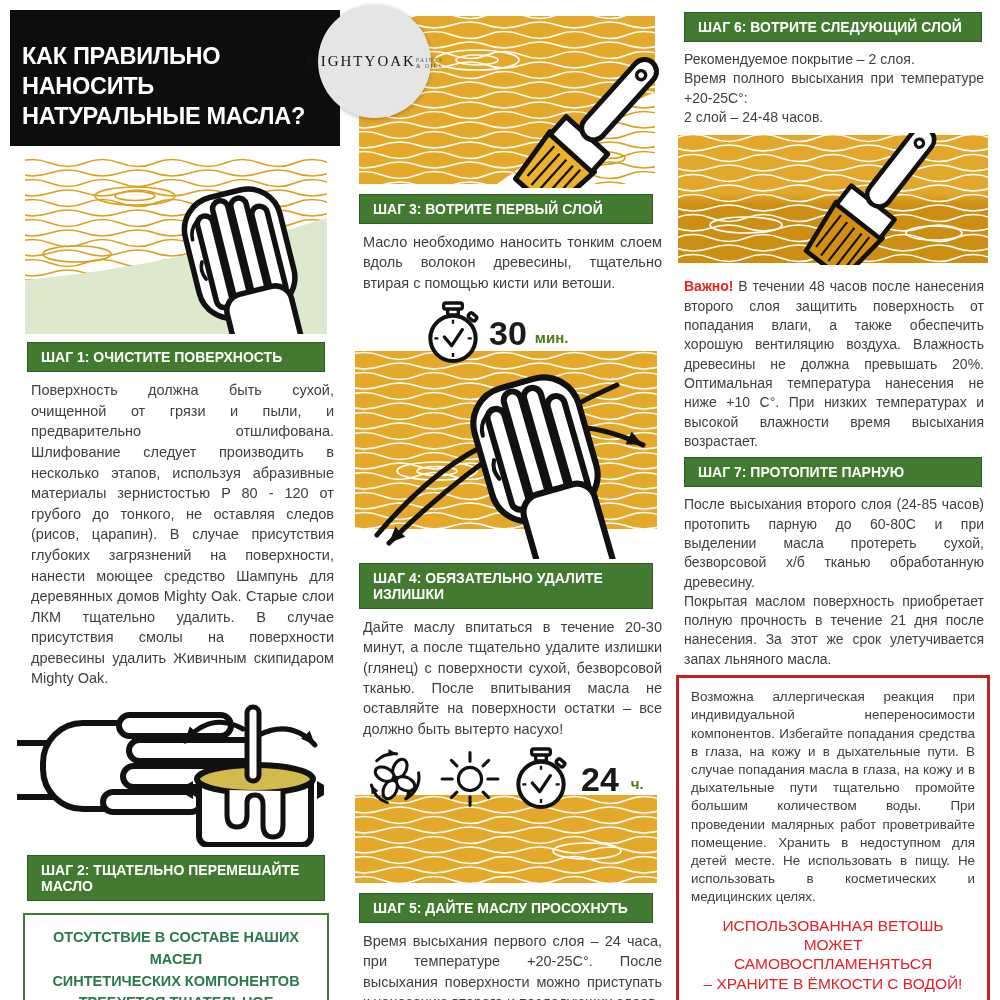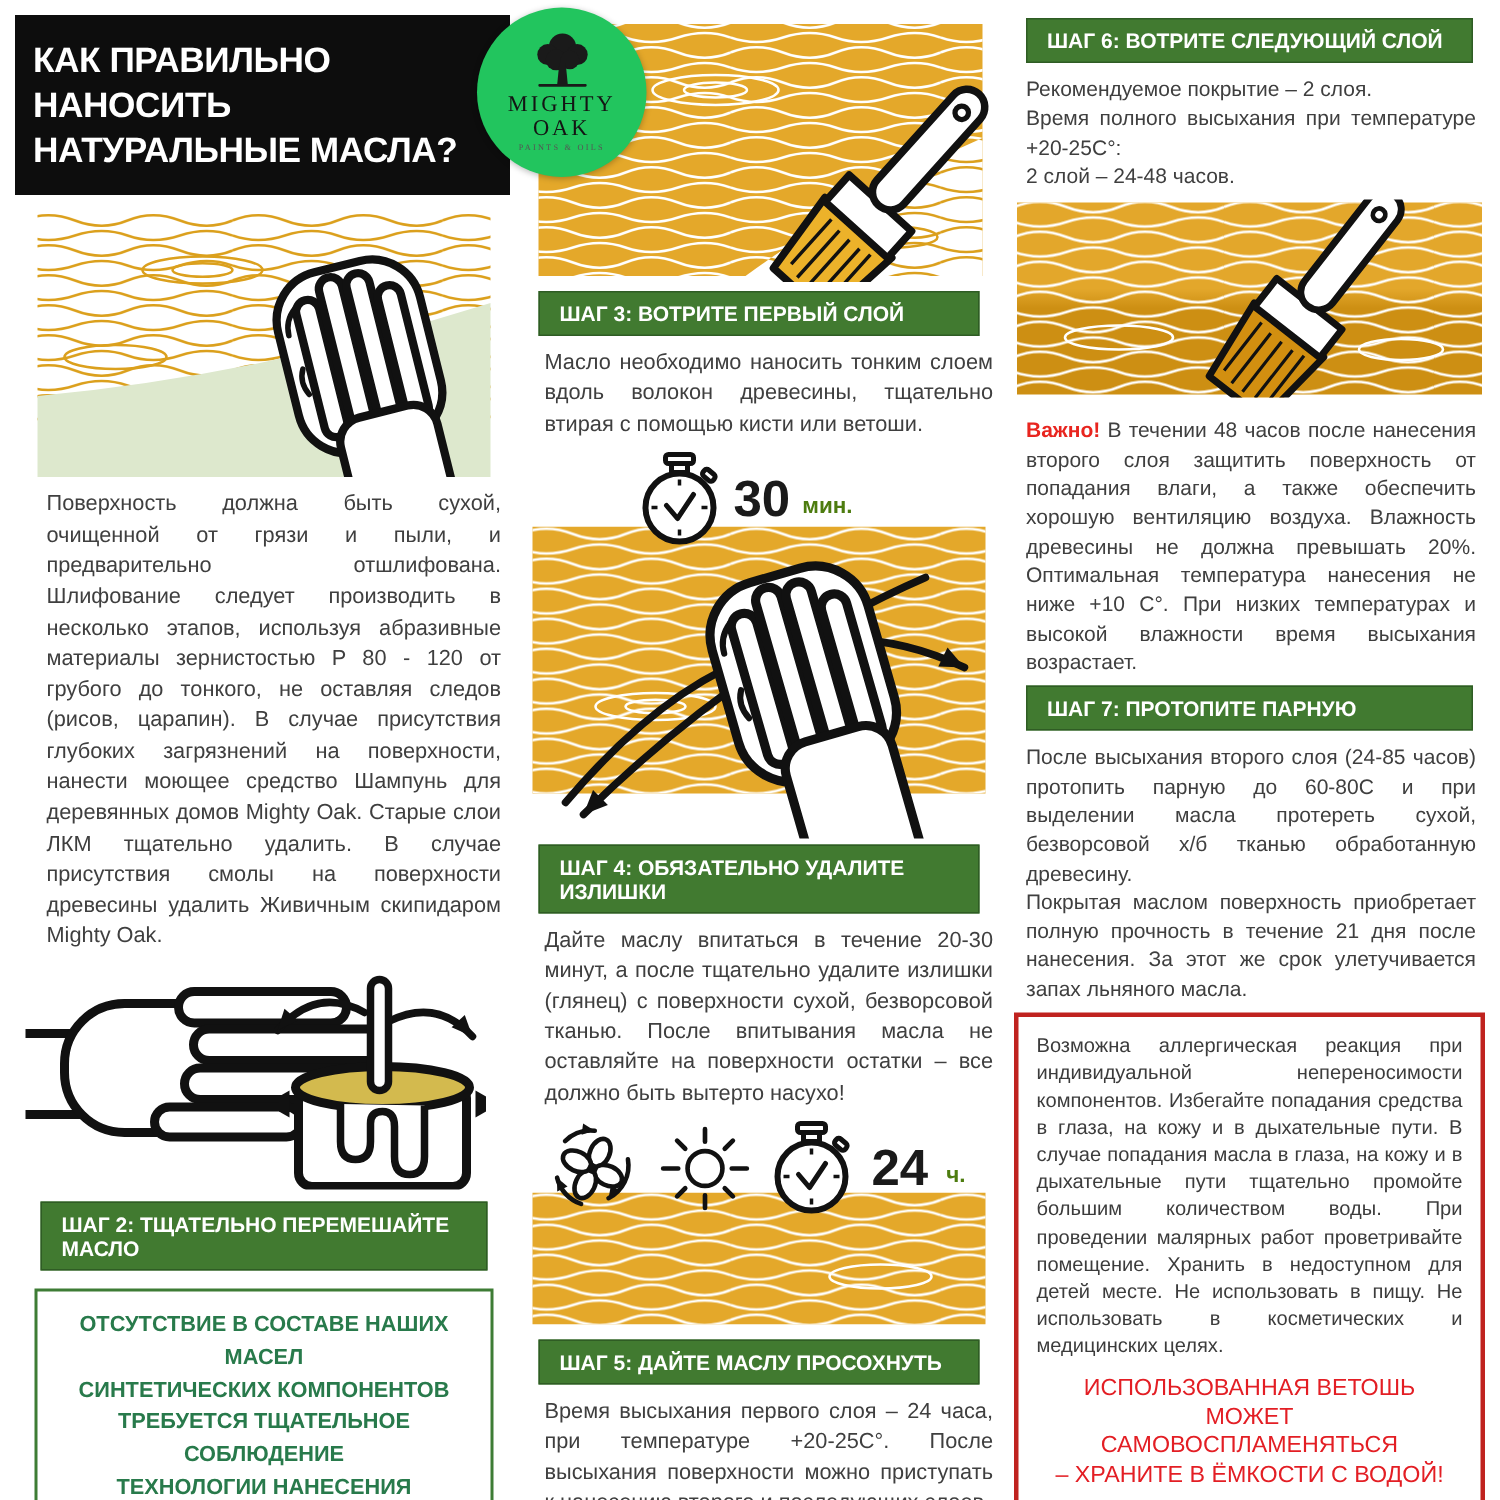--- a/index.html
+++ b/index.html
@@ -5,25 +5,25 @@
   html,body{margin:0;padding:0;background:#ffffff;}
   #poster{position:relative;width:1000px;height:1000px;background:#fff;overflow:hidden;
           font-family:"Liberation Sans", sans-serif;color:#3f3f3f;}
   .col{position:absolute;top:10px;}
   #col1{left:15px;width:322px;}
   #col2{left:347px;width:318px;}
   #col3{left:676px;width:314px;}
 
   
   .black-header{background:#0d0d0d;color:#fff;margin-left:-5px;width:330px;
-    padding:15px 12px 15px 12px;box-sizing:border-box;font-weight:bold;font-size:23.5px;
+    padding:31px 12px 15px 12px;box-sizing:border-box;font-weight:bold;font-size:23.5px;
     line-height:1.28;letter-spacing:-0.3px;white-space:pre-line;text-transform:uppercase;}
   #logo{position:absolute;left:318px;top:5px;width:113px;height:113px;border-radius:50%;
-    background:#22c55e;box-shadow:0 1px 4px rgba(0,0,0,.28);z-index:10;display:flex;
-    flex-direction:column;align-items:center;justify-content:center;
+    background:#e5e5e5;box-shadow:0 1px 4px rgba(0,0,0,.28);z-index:10;display:flex;
+    flex-direction:row;align-items:center;justify-content:center;
     font-family:"Liberation Serif", serif;color:#141414;text-align:center;}
   #logo .brand{font-size:15px;letter-spacing:2px;line-height:1.05;font-variant:small-caps;}
   #logo .tagline{font-size:5.5px;letter-spacing:1.5px;color:#555;margin-top:2px;}
 
   
   .banner{background:#417a30;border:1px solid #2f5c24;color:#fff;font-weight:bold;
     font-size:14px;line-height:1.15;padding:6px 13px;margin:0 12px;}
   .ml{white-space:pre-line;}
 
   
@@ -165,20 +165,21 @@
       <rect x="10" y="0" width="302" height="140" fill="url(#grainO)"></rect>
       <ellipse cx="120" cy="38" rx="40" ry="9" class="koO"></ellipse>
       <ellipse cx="120" cy="38" rx="20" ry="4.5" class="koO"></ellipse>
       <ellipse cx="62" cy="96" rx="34" ry="8" class="koO"></ellipse>
       <path d="M10 122 Q160 108 312 60 L312 176 L10 176 Z" fill="#dde8cd"></path>
       <g transform="translate(228,90) rotate(-14) scale(0.92)">
         <use href="#handPress"></use>
       </g>
     </svg>
 
+    <div class="banner" style="margin-top:8px">ШАГ 1: ОЧИСТИТЕ ПОВЕРХНОСТЬ</div>
     <div class="body">Поверхность должна быть сухой, очищенной от грязи и пыли, и предварительно отшлифована. Шлифование следует производить в несколько этапов, используя абразивные материалы зернистостью P 80 - 120 от грубого до тонкого, не оставляя следов (рисов, царапин). В случае присутствия глубоких загрязнений на поверхности, нанести моющее средство Шампунь для деревянных домов Mighty Oak. Старые слои ЛКМ тщательно удалить. В случае присутствия смолы на поверхности древесины удалить Живичным скипидаром Mighty Oak.</div>
 
     <svg class="illus" width="322" height="150" viewBox="0 0 322 150">
       <g>
         <path d="M2 46 H40 M2 100 H40" stroke="#111" stroke-width="6"></path>
         <rect x="28" y="26" width="118" height="86" rx="40" class="wb"></rect>
         <rect x="104" y="18" width="112" height="21" rx="10.5" class="wb"></rect>
         <rect x="114" y="43" width="128" height="21" rx="10.5" class="wb"></rect>
         <rect x="108" y="69" width="118" height="21" rx="10.5" class="wb"></rect>
         <rect x="88" y="95" width="98" height="20" rx="10" class="wb"></rect>

